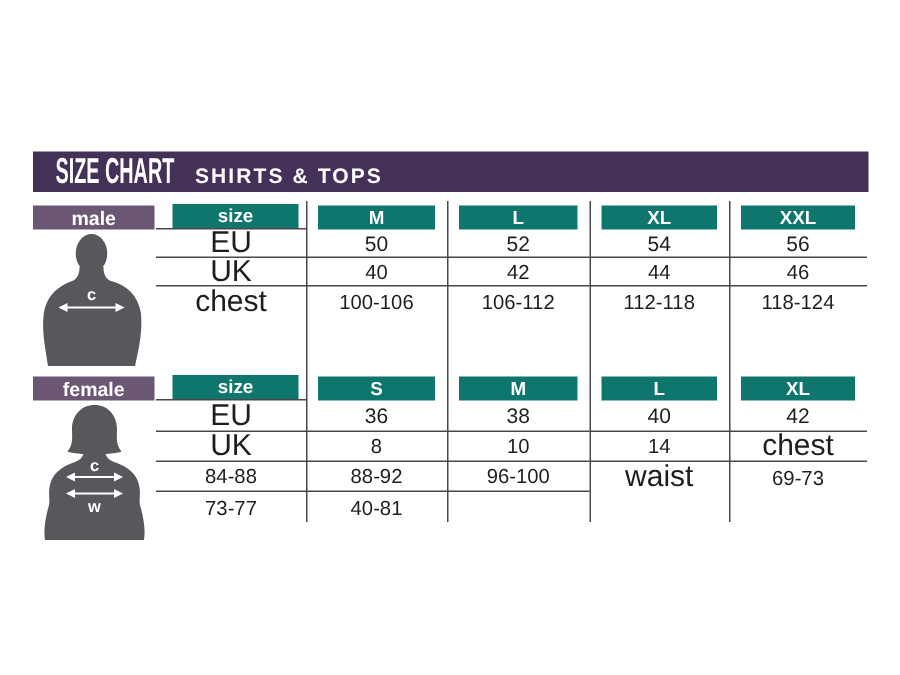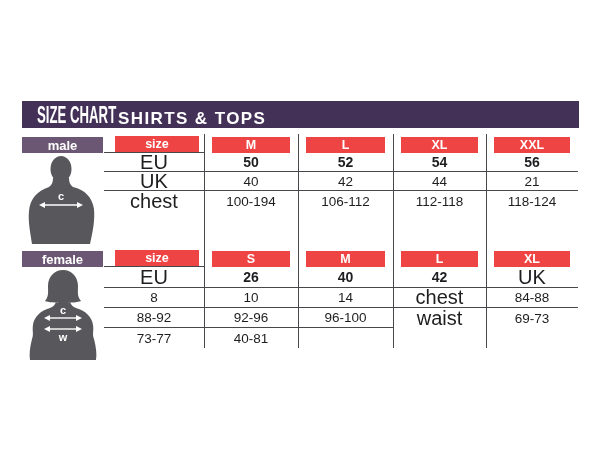--- a/index.html
+++ b/index.html
@@ -12,22 +12,22 @@
     position:absolute;left:22px;top:101px;width:557px;height:27px;
     background:#443158;
   }
   .banner-title{
     position:absolute;left:15px;top:2px;
     color:#fff;font-weight:bold;font-size:24px;line-height:23px;
     transform:scaleX(0.55);transform-origin:left center;white-space:nowrap;
     letter-spacing:0px;
   }
   .banner-subtitle{
-    position:absolute;left:96px;top:8px;
-    color:#fff;font-weight:bold;font-size:17px;letter-spacing:1.4px;white-space:nowrap;
+    position:absolute;left:108px;top:8px;
+    color:#fff;font-weight:bold;font-size:14px;letter-spacing:1.4px;white-space:nowrap;
   }
   
   .side-label{
     position:absolute;left:22px;width:81px;height:16px;background:#6b5773;
     color:#fff;font-weight:bold;font-size:13px;
     display:flex;align-items:center;justify-content:center;
   }
   
   .figure{position:absolute;}
   
@@ -36,28 +36,28 @@
   .size-table{
     position:absolute;left:104px;width:474px;display:grid;
     grid-template-columns:100px 94px 95px 93px 92px;
   }
   .cell{
     display:flex;align-items:center;justify-content:center;
     box-sizing:border-box;background:transparent;
   }
   .cell.line{border-bottom:1px solid #48474b;}
   .pill{
-    flex:1;height:16px;margin:1px 8px 0 8px;background:#ef4444;
+    flex:1;height:16px;margin:1px 8px 0 8px;background:#0f766e;
     color:#fff;font-weight:bold;font-size:12.5px;
     display:flex;align-items:center;justify-content:center;
   }
   .pill-label{margin:1px 5px 0 11px;}
   .row-label{font-size:20px;}
   .val{font-size:13.5px;}
-  .val-bold{font-weight:bold;font-size:14px;}
+  .val-bold{font-weight:normal;font-size:14px;}
   .fig-letter{fill:#ffffff;font-family:"Liberation Sans",sans-serif;font-weight:bold;font-size:11px;text-anchor:middle;}
   .fig-arrow{stroke:#ffffff;stroke-width:1.4;}
   .fig-head{fill:#58575b;}
 </style>
 </head>
 <body>
 
 <div class="page">
 
   <div class="banner">
@@ -123,24 +123,24 @@
     <div class="cell line row-label">EU</div>
     <div class="cell line val-bold">50</div>
     <div class="cell line val-bold">52</div>
     <div class="cell line val-bold">54</div>
     <div class="cell line val-bold">56</div>
 
     <div class="cell line row-label">UK</div>
     <div class="cell line val">40</div>
     <div class="cell line val">42</div>
     <div class="cell line val">44</div>
-    <div class="cell line val">21</div>
+    <div class="cell line val">46</div>
 
     <div class="cell row-label">chest</div>
-    <div class="cell val">100-194</div>
+    <div class="cell val">100-106</div>
     <div class="cell val">106-112</div>
     <div class="cell val">112-118</div>
     <div class="cell val">118-124</div>
   </div>
 
   <div class="size-table" style="top:249px;grid-template-rows:18px 21px 20px 20px 20px;">
 
     <div class="cell line">
         <span class="pill pill-label">size</span>
       </div>
@@ -151,33 +151,33 @@
         <span class="pill">M</span>
       </div>
     <div class="cell">
         <span class="pill">L</span>
       </div>
     <div class="cell">
         <span class="pill">XL</span>
       </div>
 
     <div class="cell line row-label">EU</div>
-    <div class="cell line val-bold">26</div>
+    <div class="cell line val-bold">36</div>
+    <div class="cell line val-bold">38</div>
     <div class="cell line val-bold">40</div>
     <div class="cell line val-bold">42</div>
 
     <div class="cell line row-label">UK</div>
     <div class="cell line val">8</div>
     <div class="cell line val">10</div>
     <div class="cell line val">14</div>
 
     <div class="cell line row-label">chest</div>
     <div class="cell line val">84-88</div>
     <div class="cell line val">88-92</div>
-    <div class="cell line val">92-96</div>
     <div class="cell line val">96-100</div>
 
     <div class="cell row-label">waist</div>
     <div class="cell val">69-73</div>
     <div class="cell val">73-77</div>
     <div class="cell val">40-81</div>
   </div>
 
 </div>
 

